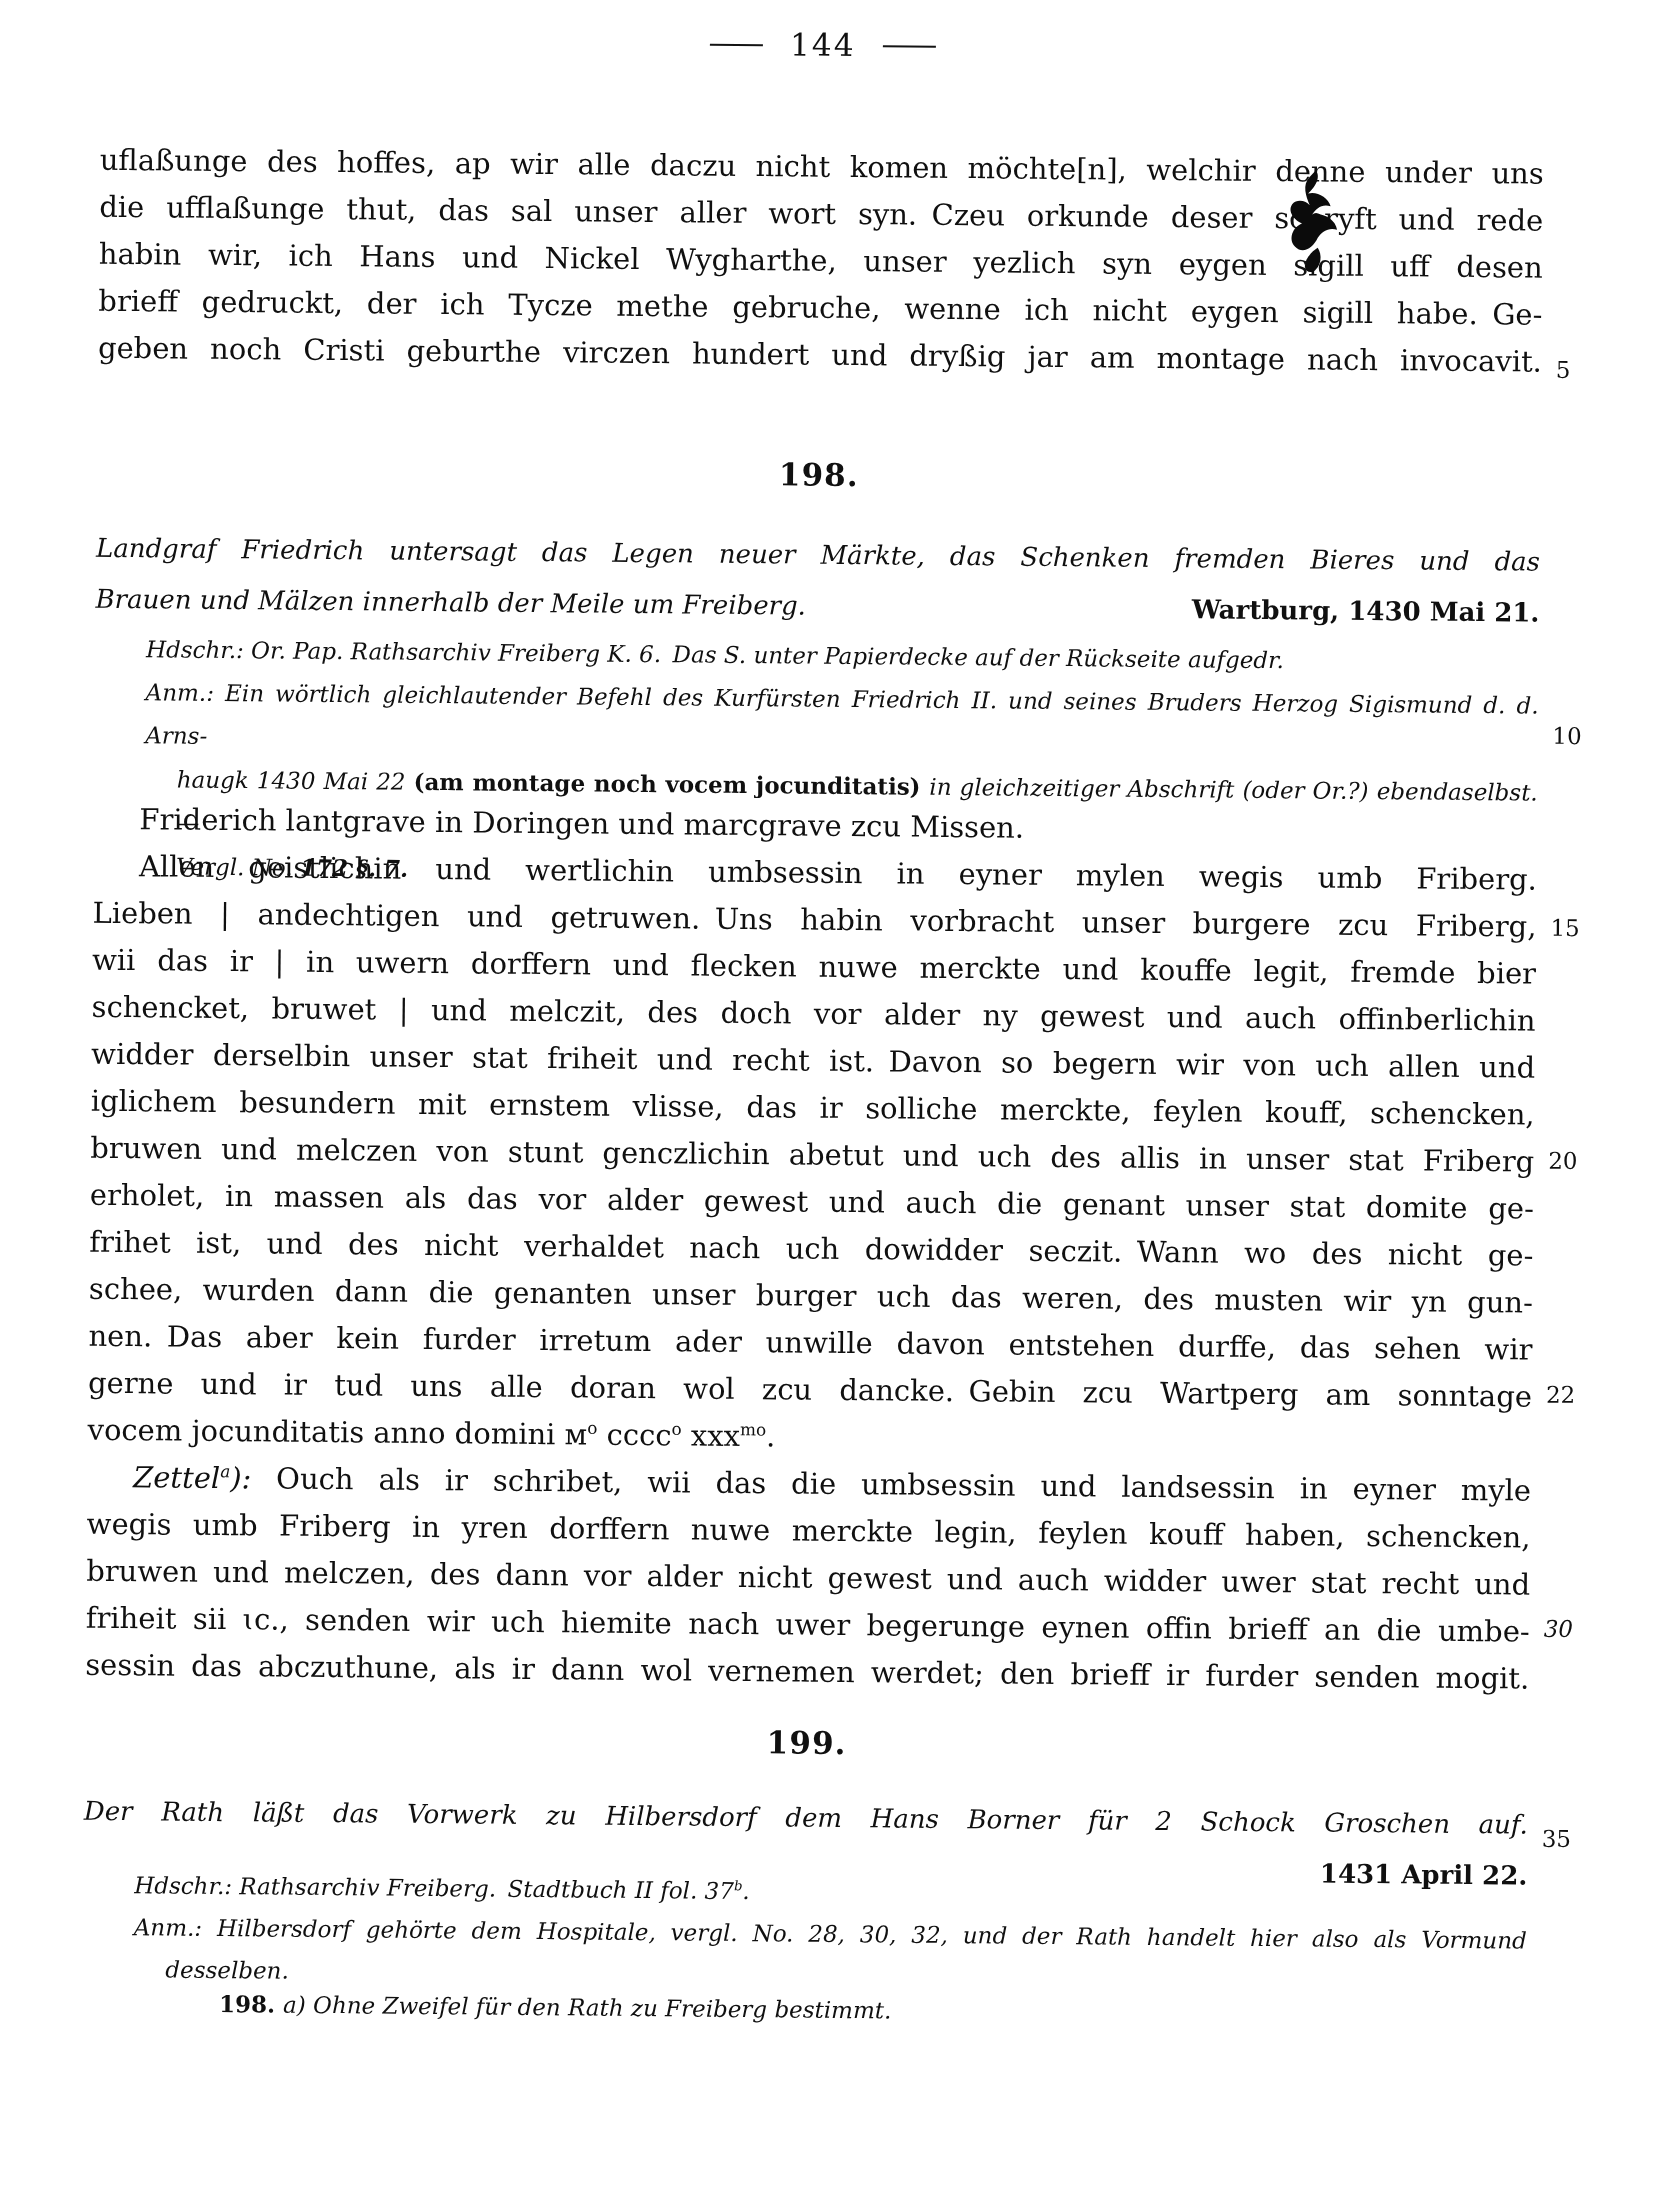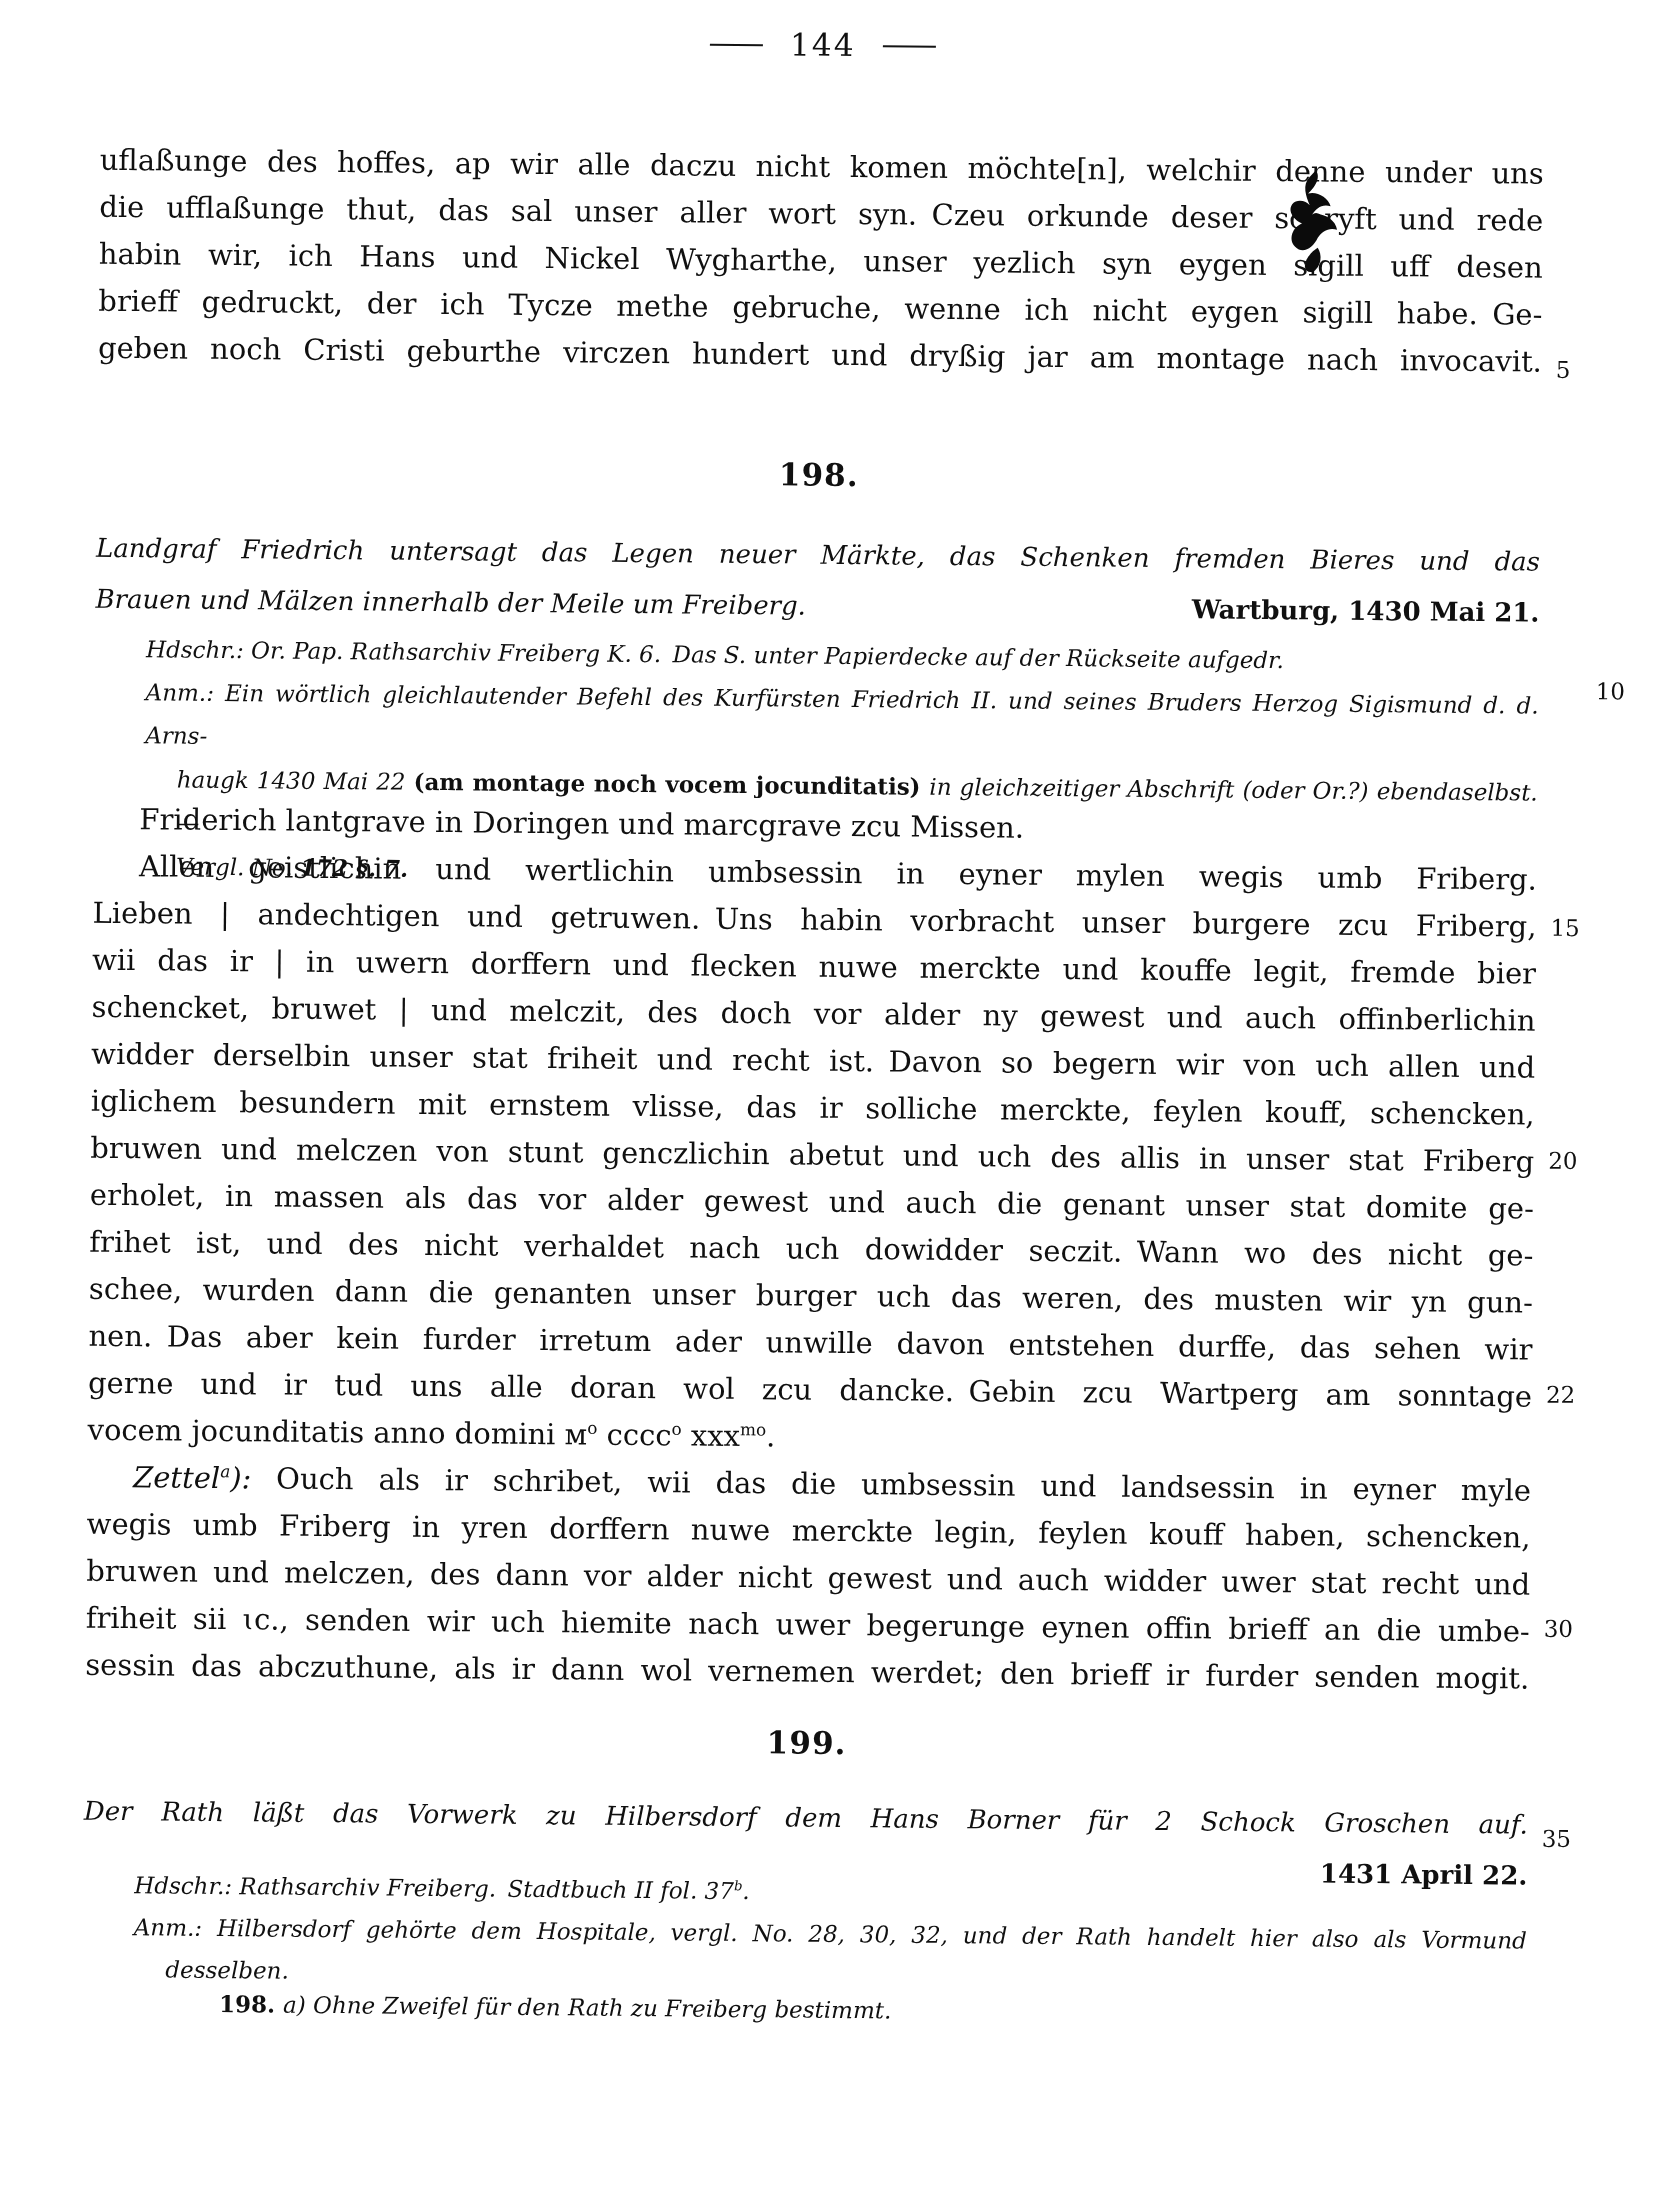--- a/index.html
+++ b/index.html
@@ -24,22 +24,22 @@
   .sum198{top:523px;}
   .sum199{top:1786px;}
   .notes{font-size:23px;font-style:italic;}
   .notes198{top:628px;line-height:43px;padding-left:51px;}
   .notes199{top:1864px;line-height:42px;padding-left:51px;}
   .bodytext{font-size:29px;line-height:47px;}
   .body198{top:796px;}
   .footnote{top:1982px;padding-left:137px;font-size:23px;line-height:41px;font-style:normal;}
 
   .mn{position:absolute;left:1458px;font-size:23px;font-style:normal;}
-  .mn5{top:343px;} .mn10{top:664px;margin-left:43px;} .mn15{top:901px;text-align:right;} .mn20{top:1134px;text-align:center;}
-  .mn25{top:1368px;} .mn30{top:1602px;} .mn35{top:1792px;margin-top:20px;}
+  .mn5{top:343px;} .mn10{top:709px;} .mn15{top:901px;text-align:right;} .mn20{top:1134px;text-align:center;}
+  .mn25{top:1368px;} .mn30{top:1602px;font-style:italic;} .mn35{top:1792px;margin-top:20px;}
 
   .tl{min-height:1em;}
   .j{text-align:justify;text-align-last:justify;}
   .ind{text-indent:46px;}
   .ind2{padding-left:32px;}
   .tr{text-align:right;}
   .split{display:flex;justify-content:space-between;align-items:baseline;}
 
   .s-n{font-style:normal;font-weight:normal;}
   .s-i{font-style:italic;font-weight:normal;}

